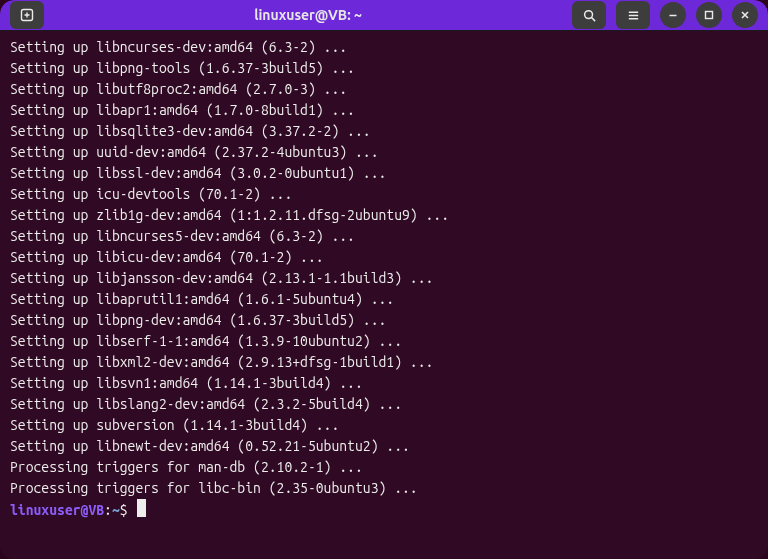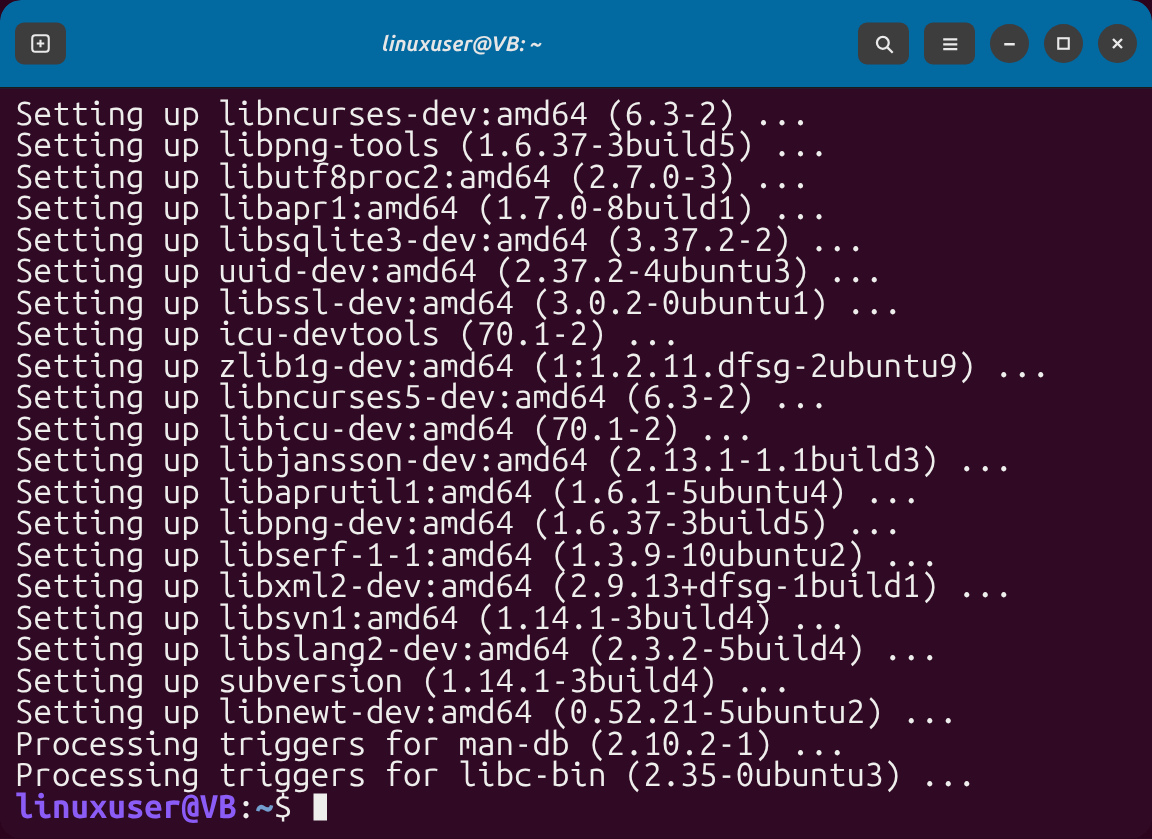--- a/index.html
+++ b/index.html
@@ -14,31 +14,30 @@
   .window {
     width: 100%;
     height: 100%;
     display: flex;
     flex-direction: column;
     border-radius: 14px;
     overflow: hidden;
     box-shadow: inset 0 0 0 1px rgba(255,255,255,0.06);
   }
   .titlebar {
-    height: 59px;
-    background: #0369a1;
+    height: 31px;
+    background: #6d28d9;
     display: flex;
     align-items: center;
     padding: 0 10px;
     gap: 8px;
     color: #e6e6e6;
     font-family: Ubuntu, "Segoe UI", sans-serif;
     font-size: 14px;
     border-bottom: 1px solid #1a1a1a;
-    font-style: italic;
   }
   .tb-left { display: flex; align-items: center; gap: 8px; }
   .tb-center { flex: 1; text-align: center; font-weight: 600; }
   .tb-right { display: flex; align-items: center; gap: 10px; }
   .tb-btn {
     width: 26px; height: 26px;
     border-radius: 50%;
     background: #3d3d3d;
     display: flex; align-items: center; justify-content: center;
     color: #eaeaea;
@@ -49,21 +48,21 @@
     border-radius: 6px;
     background: #3d3d3d;
     display: flex; align-items: center; justify-content: center;
     color: #eaeaea;
   }
   .terminal {
     flex: 1;
     background: #300a24;
     color: #eeeeec;
     padding: 6px 10px 10px 10px;
-    font-size: 22px;
+    font-size: 14px;
     line-height: 21px;
     white-space: pre;
     overflow: hidden;
   }
   .line { display: block; }
   .prompt .user { color: #8b5cf6; font-weight: bold; }
   .prompt .colon { color: #eeeeec; }
   .prompt .path { color: #729fcf; font-weight: bold; }
   .prompt .dollar { color: #eeeeec; }
   .cursor {

